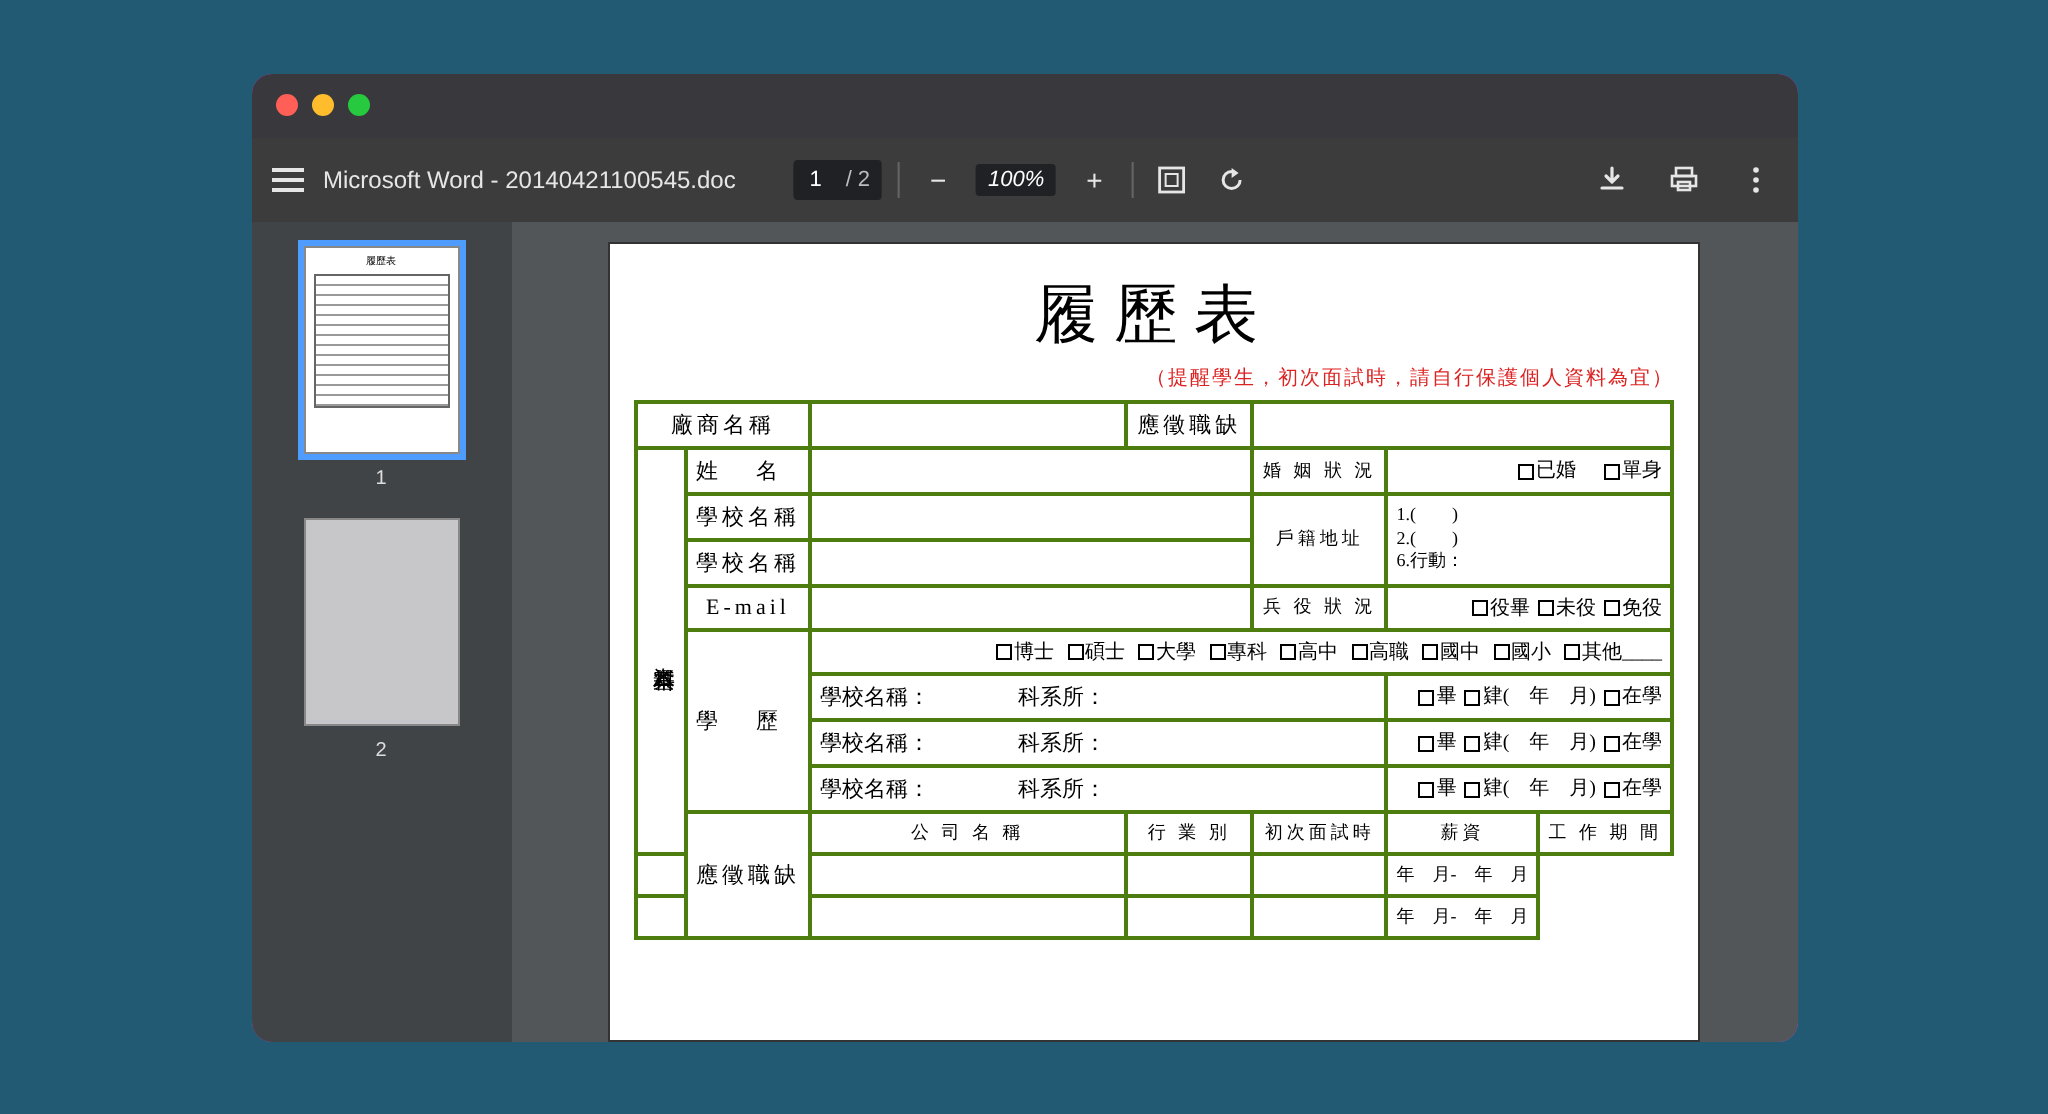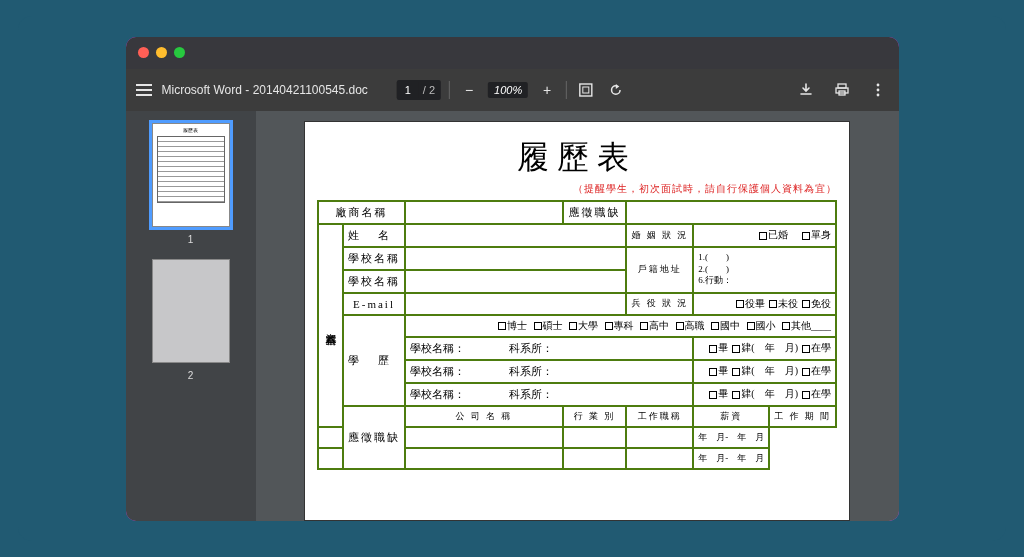--- a/index.html
+++ b/index.html
@@ -309,21 +309,21 @@
               <td colspan="2" class="ckline"><span class="ck"></span><span>畢</span><span class="ck"></span><span>肄</span><span>(　年　月)</span><span class="ck"></span><span>在學</span></td>
             </tr>
             <tr>
               <td colspan="3"><span>學校名稱：</span>　　　　<span>科系所：</span></td>
               <td colspan="2" class="ckline"><span class="ck"></span><span>畢</span><span class="ck"></span><span>肄</span><span>(　年　月)</span><span class="ck"></span><span>在學</span></td>
             </tr>
             <tr>
               <td class="lbl2" rowspan="3">應徵職缺</td>
               <td class="lbl2 small">公 司 名 稱</td>
               <td class="lbl2 small" style="width:52px;">行 業 別</td>
-              <td class="lbl2 small">工作職稱</td>
+              <td class="lbl2 small">初次面試時</td>
               <td class="lbl2 small" style="width:40px;">薪資</td>
               <td class="lbl2 small">工 作 期 間</td>
             </tr>
             <tr>
               <td></td>
                   <td></td>
                   <td></td>
                   <td></td>
               <td class="small" style="text-align:center;">年　月-　年　月</td>
             </tr>

